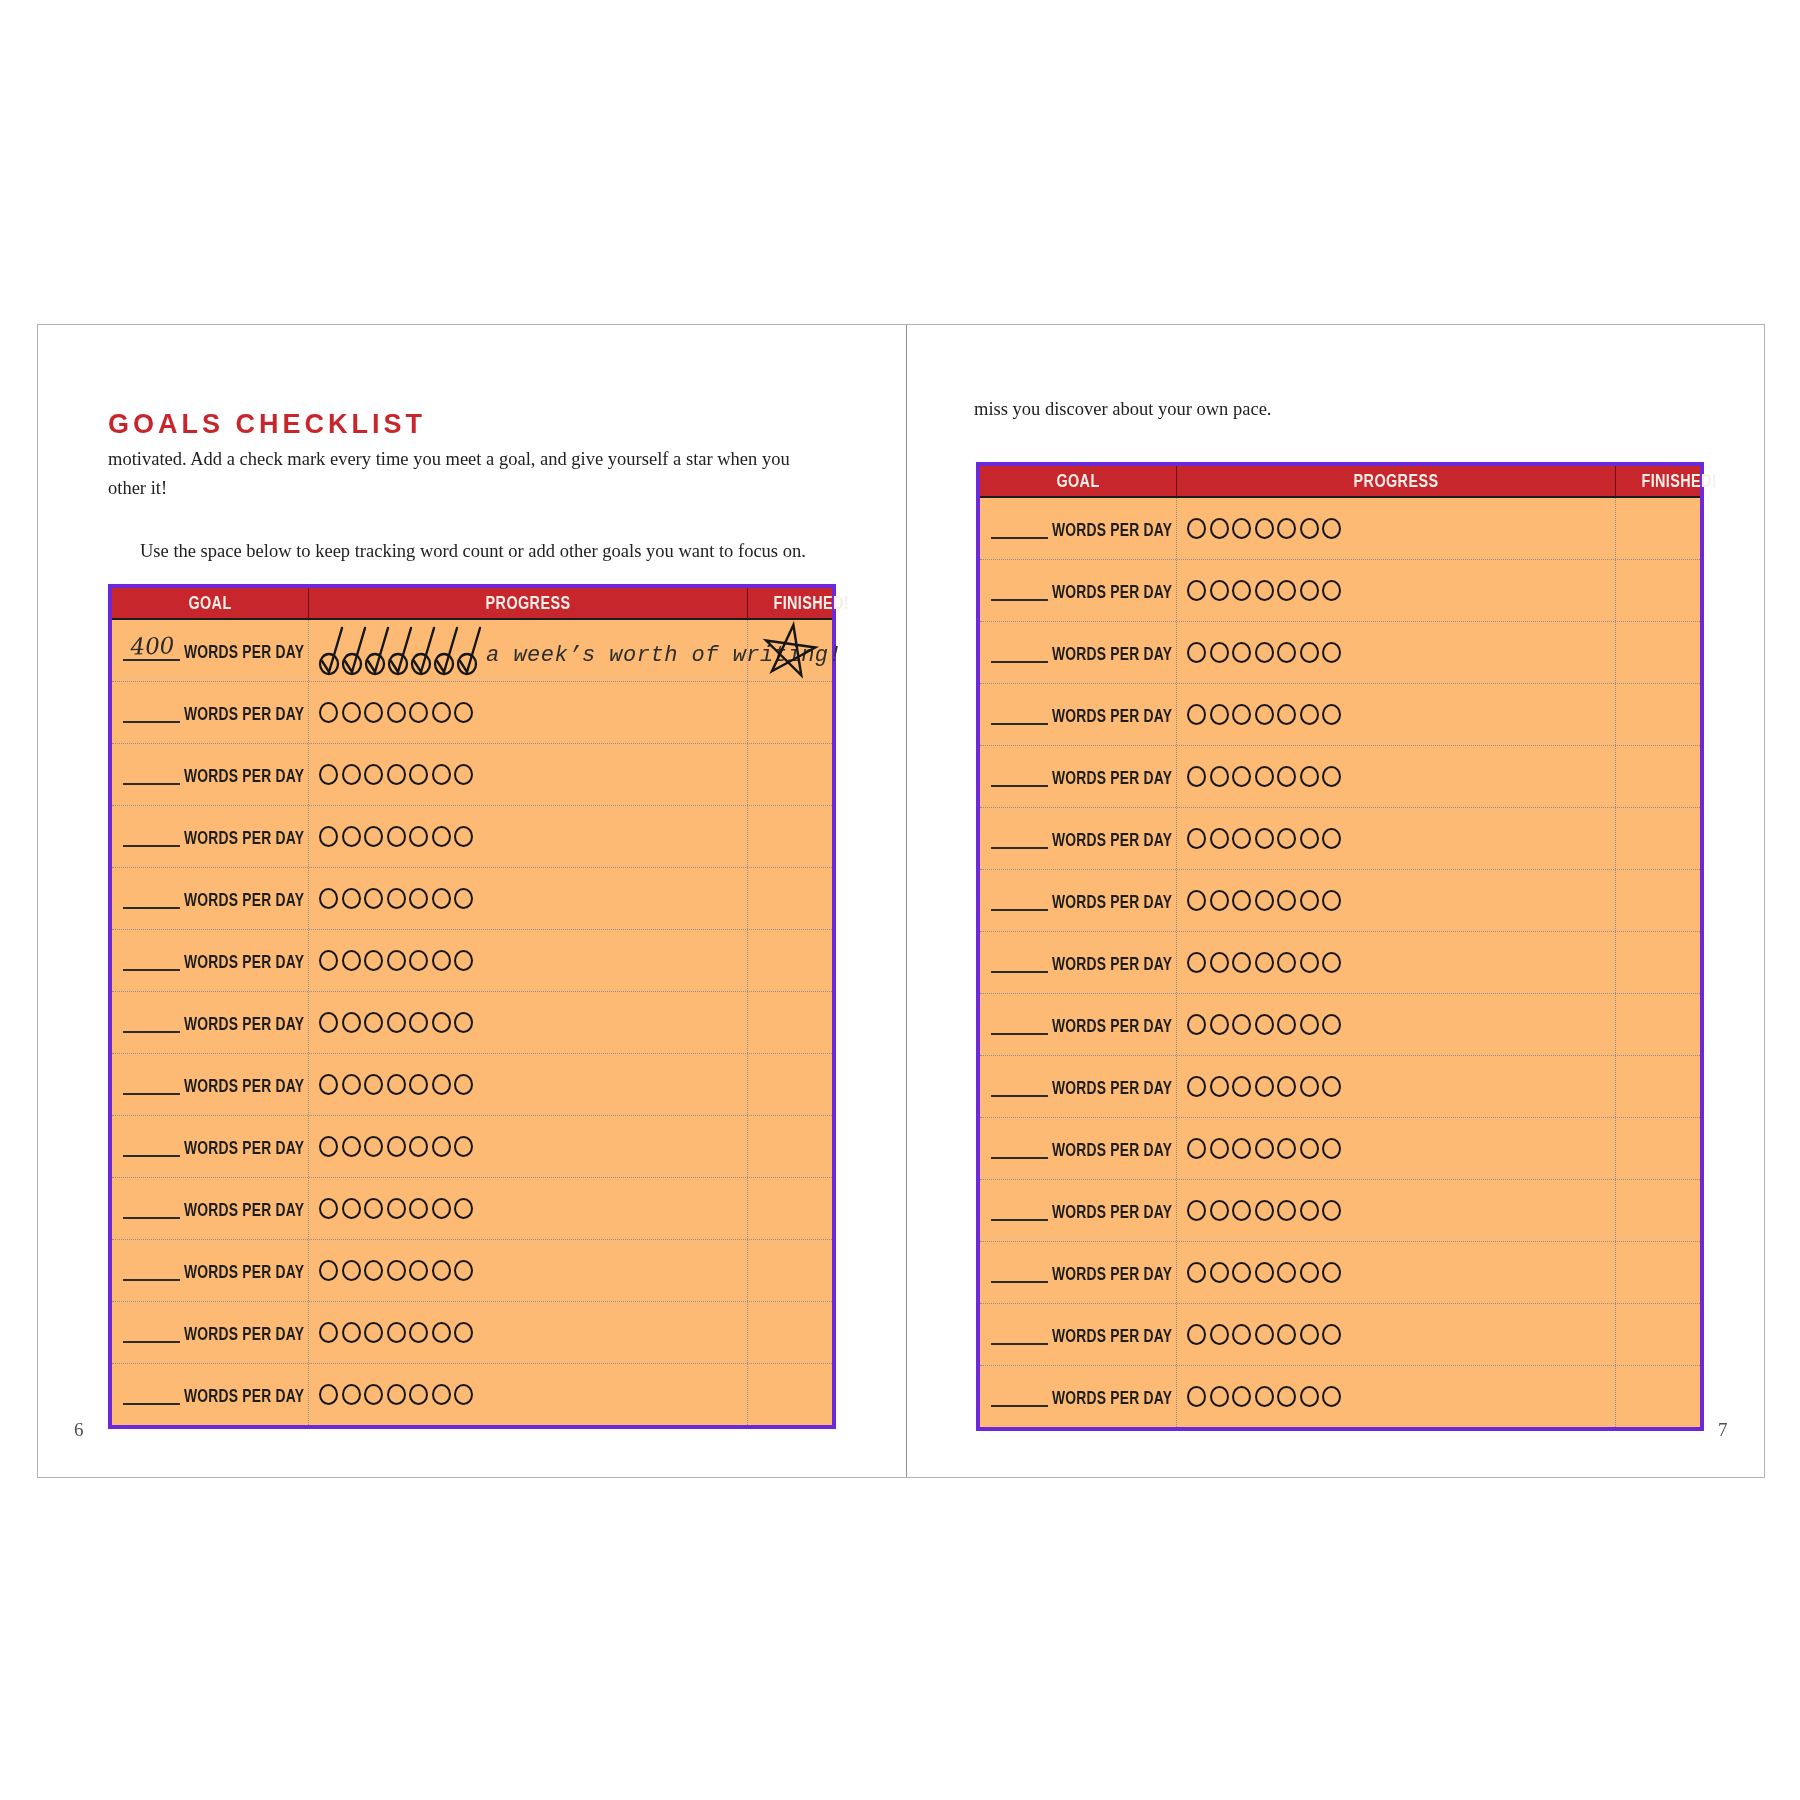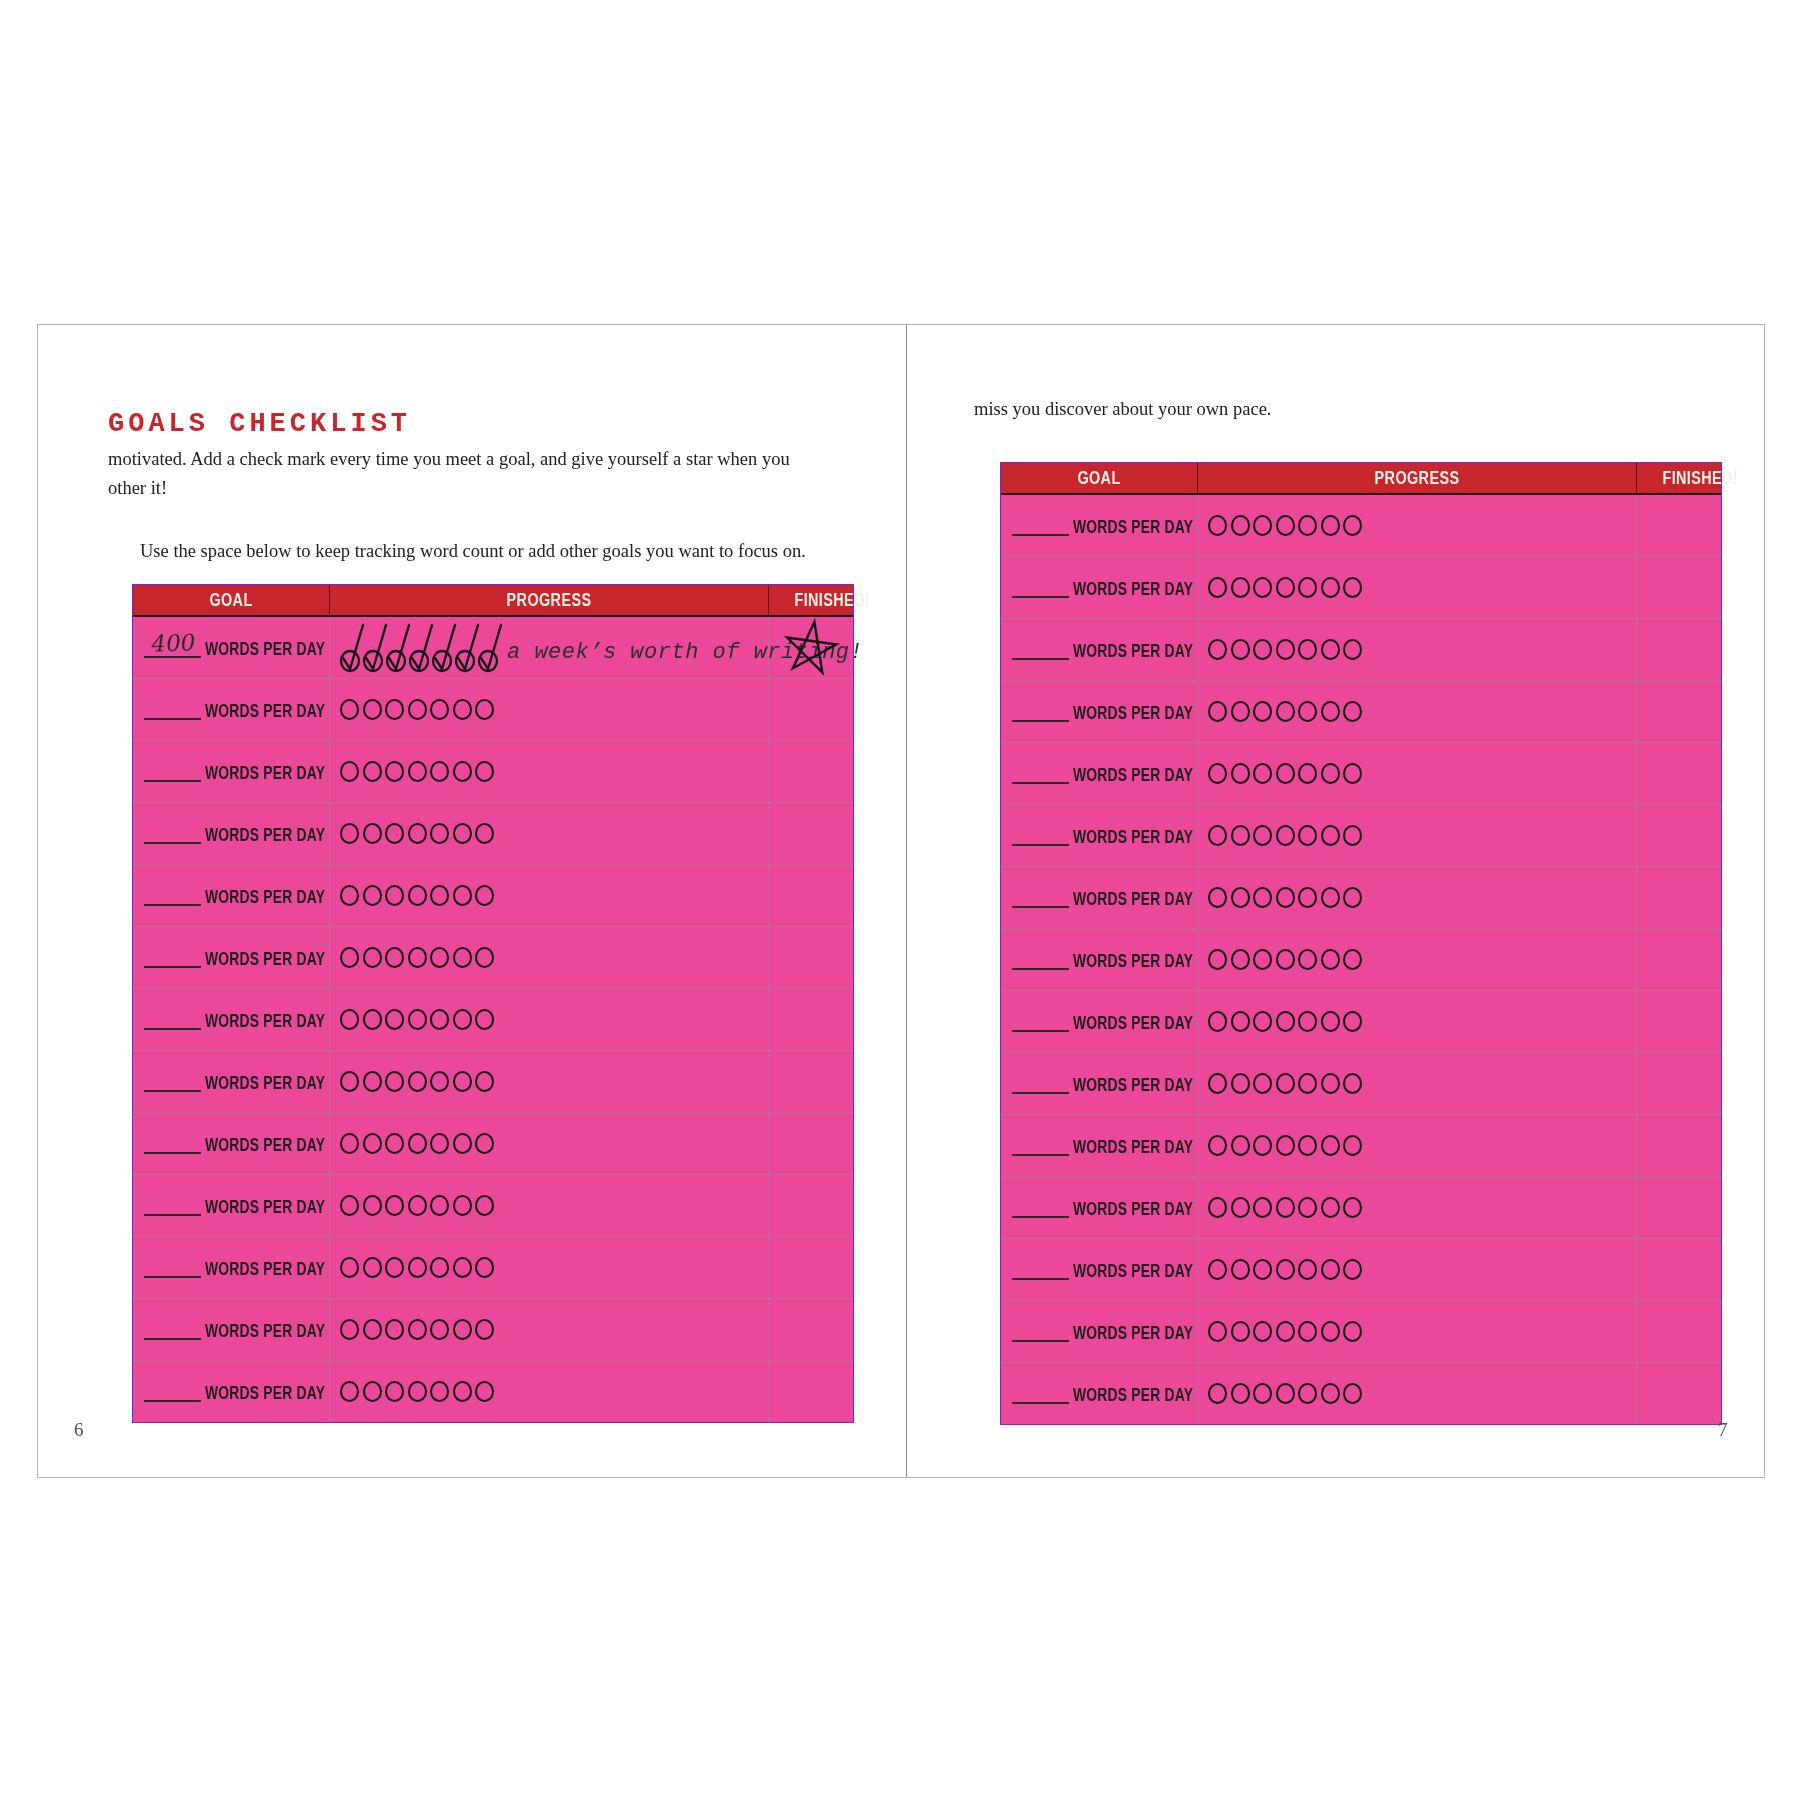--- a/index.html
+++ b/index.html
@@ -3,33 +3,33 @@
 <meta charset="utf-8">
 <style>
   html,body{margin:0;padding:0;background:#ffffff;}
   .canvas{position:relative;width:1800px;height:1800px;background:#ffffff;overflow:hidden;
           font-family:"Liberation Serif", serif;color:#242021;}
   .spread{position:absolute;left:37px;top:324px;width:1726px;height:1152px;
           border:1px solid #b3b3b3;background:#ffffff;}
   .divider{position:absolute;left:868px;top:0;width:1px;height:1152px;background:#8f8f8f;}
 
   .title{position:absolute;left:70px;top:84px;
-         font-family:Liberation Mono, monospace;font-weight:700;font-size:27px;
+         font-family:Liberation Sans, sans-serif;font-weight:700;font-size:27px;
          letter-spacing:4px;color:#c8262d;white-space:nowrap;}
   .para{position:absolute;font-size:18.5px;line-height:28.5px;color:#242021;}
   .para div{white-space:nowrap;}
   #intro1{left:70px;top:120px;}
   #intro2{left:70px;top:212px;margin-left:32px;}
   #intro-right{left:936px;top:70px;}
 
   .pagenum{position:absolute;font-size:19px;color:#4f4f4f;}
   #pagenum-left{left:36px;top:1094px;}
   #pagenum-right{left:1680px;top:1094px;}
 
-  .gtable{position:absolute;width:720px;border:1px solid #6d28d9;background:#ec4899;box-sizing:content-box;margin-left:24px;}
+  .gtable{position:absolute;width:720px;border:4px solid #6d28d9;background:#fdba74;box-sizing:content-box;}
   #left-table{left:70px;top:259px;}
   #right-table{left:938px;top:137px;}
 
   .thead{display:flex;height:30px;background:#c8262d;border-bottom:2px solid #1c1c1c;}
   .th{display:flex;align-items:center;justify-content:center;box-sizing:border-box;
       color:#f6efe8;font-family:"Liberation Sans", sans-serif;font-weight:700;font-size:18px;}
   .th + .th{border-left:1px solid rgba(30,0,0,0.55);}
   .th > span{transform:scaleX(0.8);transform-origin:center center;letter-spacing:0.5px;white-space:nowrap;}
   .w-goal{width:196px;} .w-prog{width:439px;} .w-fin{width:85px;flex:1;padding-left:43px;}
 

